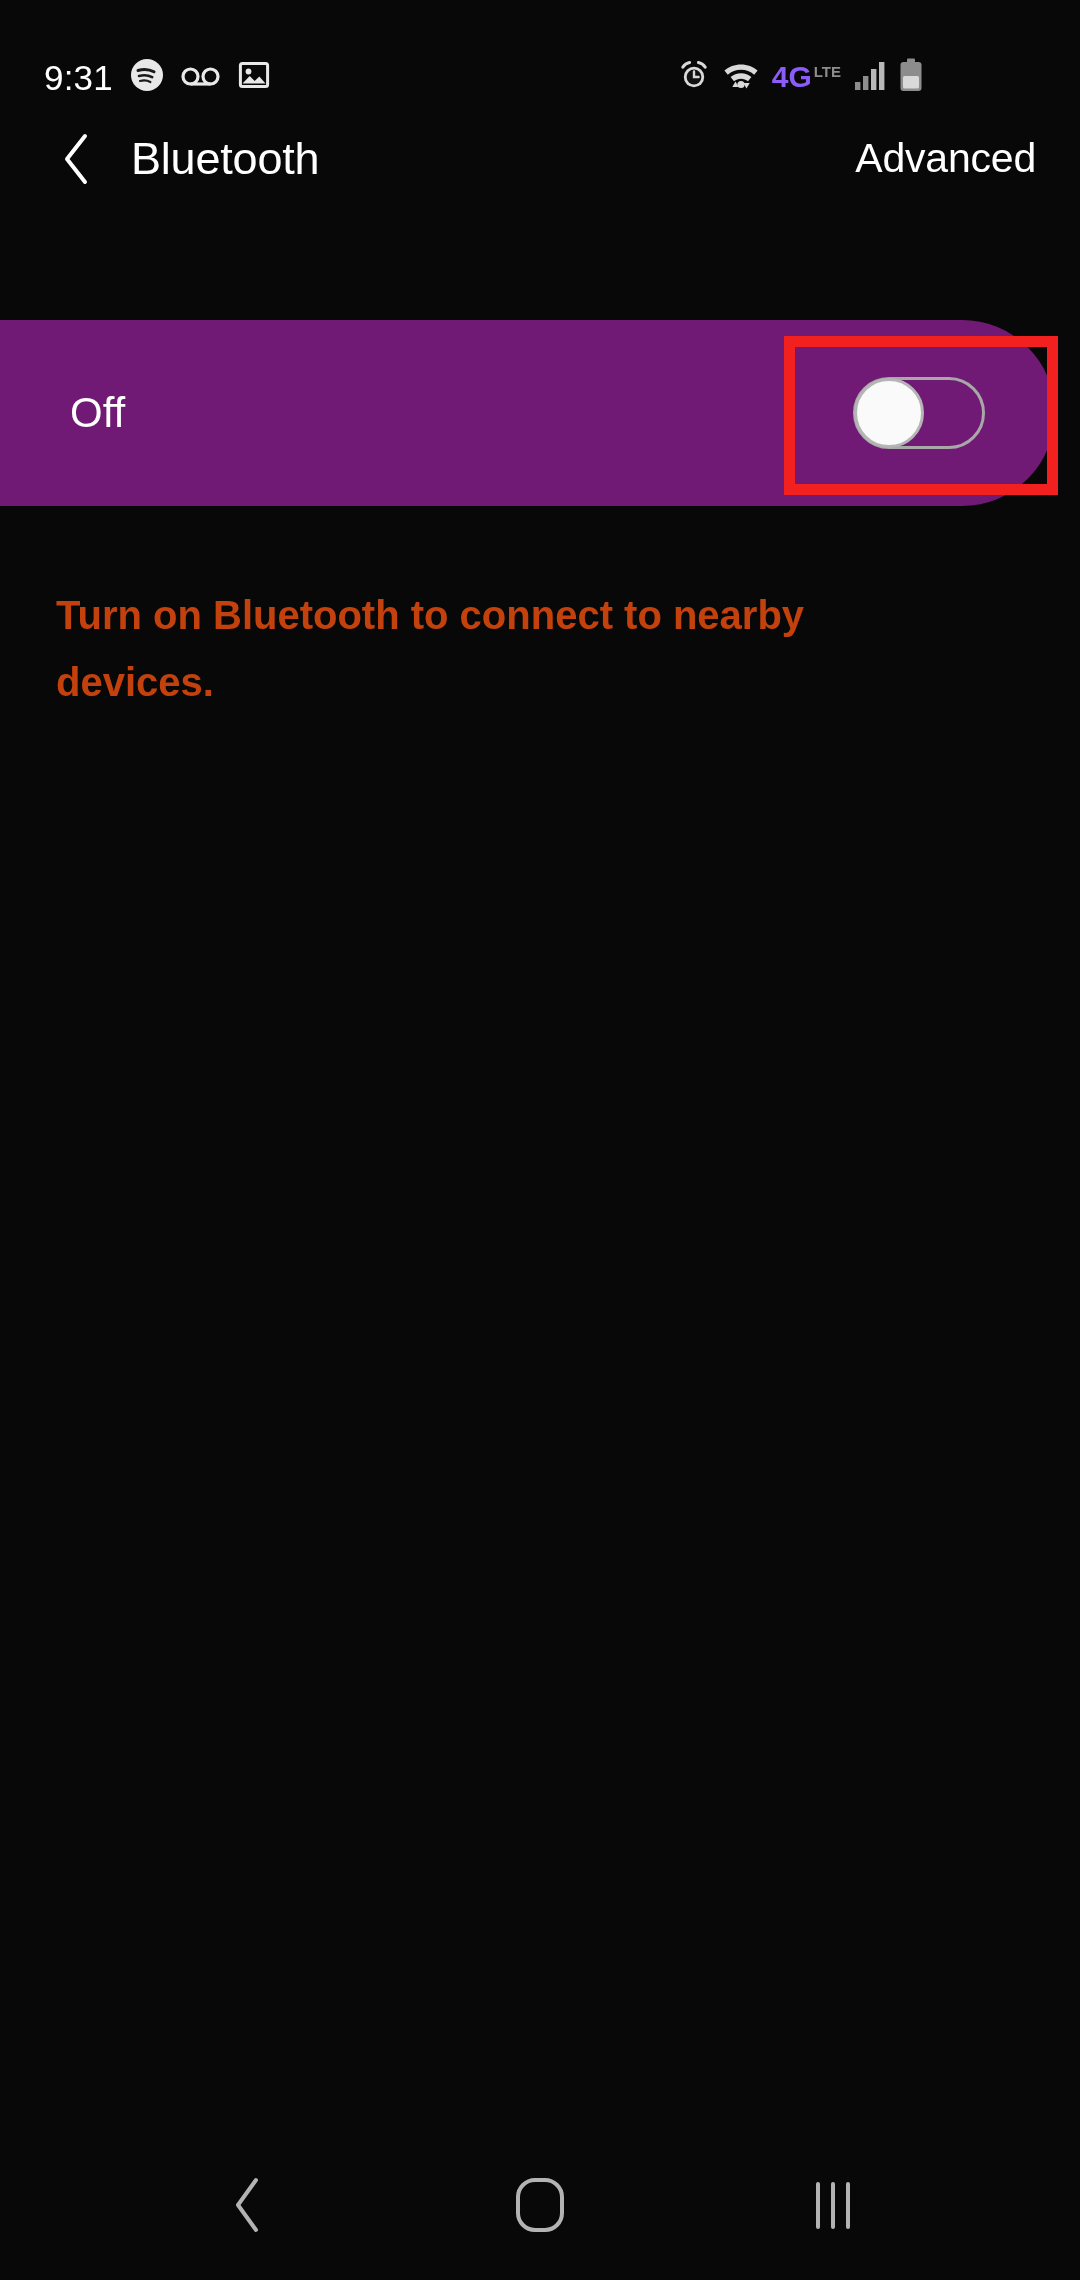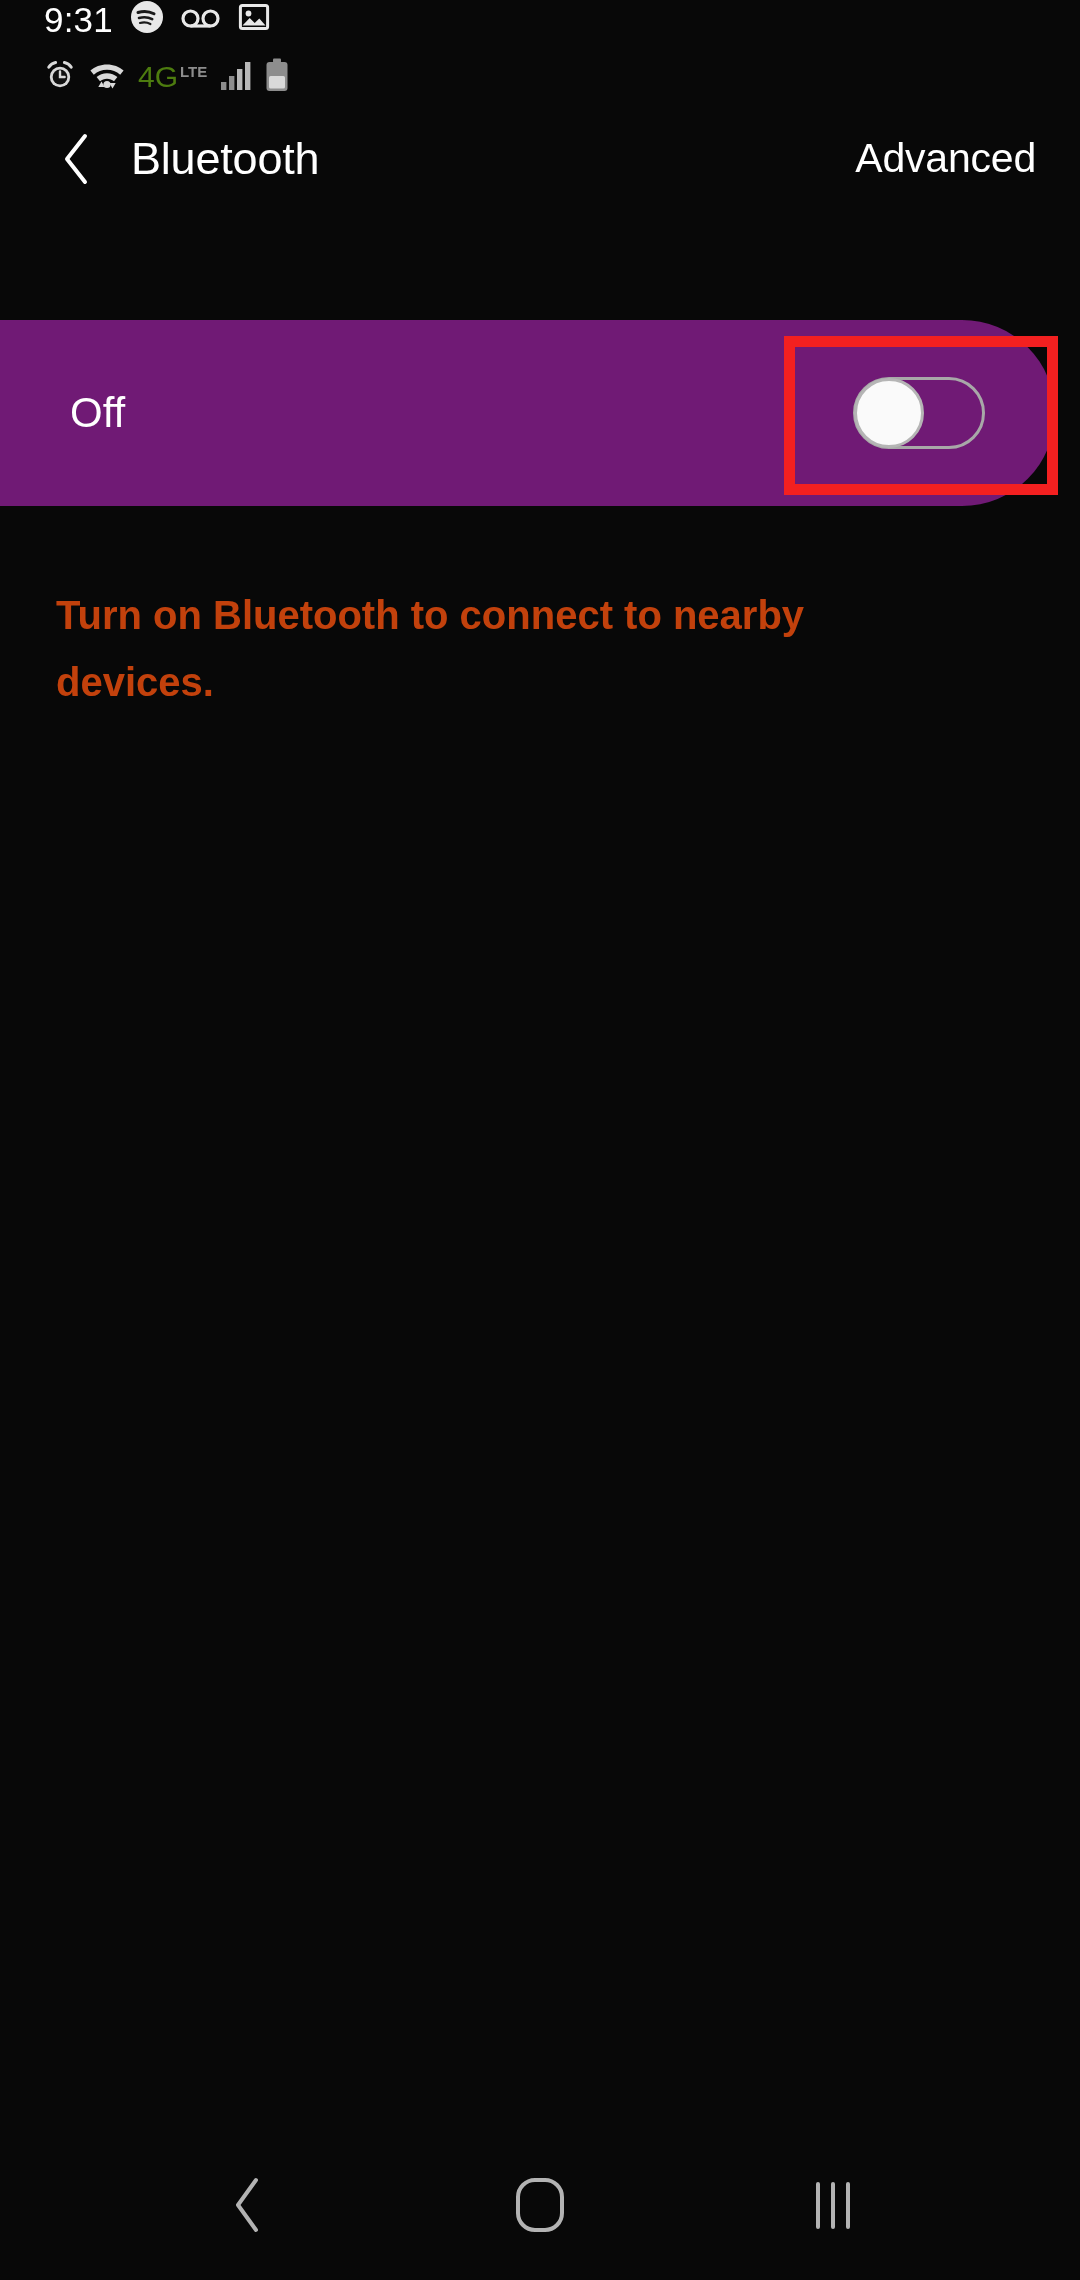--- a/index.html
+++ b/index.html
@@ -17,25 +17,24 @@
     -webkit-font-smoothing: antialiased;
   }
 
   
   .status-bar {
     position: absolute;
     top: 0; left: 0;
     width: 957px;
     height: 96px;
     display: flex;
-    align-items: flex-start;
+    align-items: flex-end;
     justify-content: space-between;
     padding: 0 34px 0 44px;
     box-sizing: border-box;
-    flex-direction: column;
   }
   .status-left {
     display: flex;
     align-items: center;
     gap: 17px;
   }
   .status-clock {
     color: #ffffff;
     font-size: 35px;
     font-weight: 400;
@@ -244,21 +243,21 @@
       <svg width="36" height="34" viewBox="0 0 36 34">
         <path d="M18 6.5c6.4 0 12.2 2.3 16.6 6.1l-3.4 4.1C27.5 13.6 23 11.8 18 11.8S8.5 13.6 4.8 16.7L1.4 12.6C5.8 8.8 11.6 6.5 18 6.5z" fill="#d9d9d9"></path>
         <path d="M18 15.3c4 0 7.6 1.4 10.4 3.8l-3.4 4.1c-1.9-1.6-4.3-2.5-7-2.5s-5.1 0.9-7 2.5l-3.4-4.1c2.8-2.4 6.4-3.8 10.4-3.8z" fill="#d9d9d9"></path>
         <circle cx="18" cy="26.5" r="3.6" fill="#d9d9d9"></circle>
         <path d="M12.5 23.5l3.2 5.5h-6.4z" fill="#d9d9d9"></path>
         <path d="M23.5 30.5l-3.2-5.5h6.4z" fill="#d9d9d9"></path>
       </svg>
     </span>
 
     <span class="sicon" style="display:flex;align-items:flex-start;gap:2px;">
-      <span style="color:#4d7c0f;font-size:30px;font-weight:400;line-height:0.78;font-family:'Liberation Sans',sans-serif;">4G</span>
+      <span style="color:#8b5cf6;font-size:30px;font-weight:700;line-height:0.78;font-family:'Liberation Sans',sans-serif;">4G</span>
       <span style="color:#8d8d8d;font-size:15px;font-weight:700;line-height:0.9;font-family:'Liberation Sans',sans-serif;">LTE</span>
     </span>
 
     <span class="sicon">
       <svg width="32" height="30" viewBox="0 0 32 30">
         <rect x="1" y="22" width="5.4" height="8" fill="#8d8d8d"></rect>
         <rect x="9" y="16" width="5.4" height="14" fill="#8d8d8d"></rect>
         <rect x="17" y="9" width="5.4" height="21" fill="#b8b8b8"></rect>
         <rect x="25" y="2" width="5.4" height="28" fill="#b8b8b8"></rect>
       </svg>

